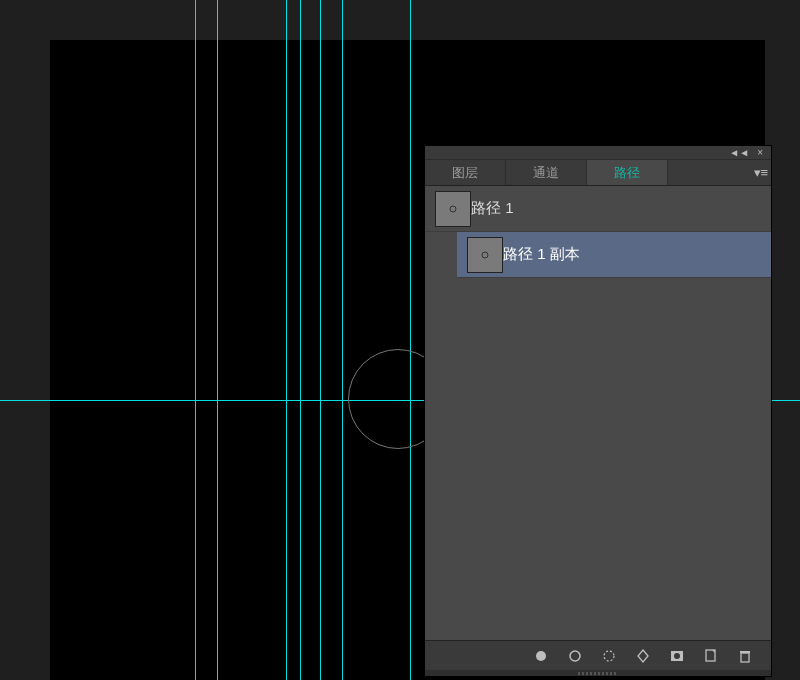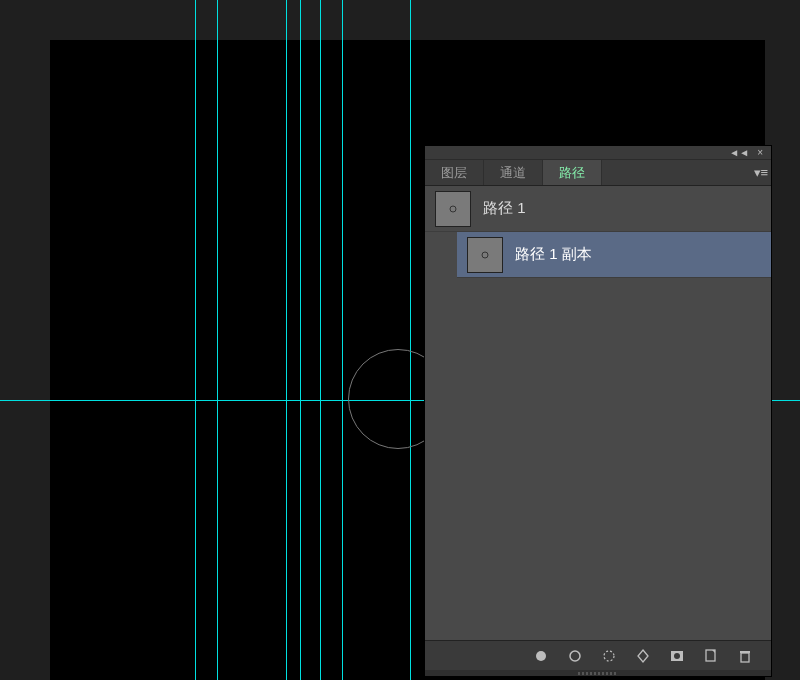--- a/index.html
+++ b/index.html
@@ -68,52 +68,51 @@
   .panel-headerbar span { cursor: pointer; }
   .panel-tabs {
     display: flex;
     align-items: stretch;
     height: 26px;
     background: #3a3a3a;
     border-bottom: 1px solid #222;
     position: relative;
   }
   .panel-tab {
-    padding: 0 16px;
+    padding: 0 27px;
     display: flex;
     align-items: center;
     color: #9c9c9c;
     font-size: 13px;
     cursor: pointer;
     border-right: 1px solid #2e2e2e;
   }
   .panel-tab.active {
     background: #494949;
-    color: #86efac;
+    color: #14b8a6;
     text-align: right;
   }
   .panel-tabs .flyout {
     margin-left: auto;
     width: 20px;
     display:flex;
     align-items:center;
     justify-content:center;
     color:#bbb;
     cursor:pointer;
   }
   .panel-body {
     flex: 1 1 auto;
     background: #494949;
     overflow: auto;
   }
   .path-item {
     display: flex;
     align-items: center;
     height: 46px;
-    gap: 12px;
     padding: 0 10px;
     border-bottom: 1px solid #3d3d3d;
     cursor: pointer;
   }
   .path-item.selected {
     background: #5a6a86;
     color: #fff;
     margin-left: 32px;
   }
   .path-thumb {

